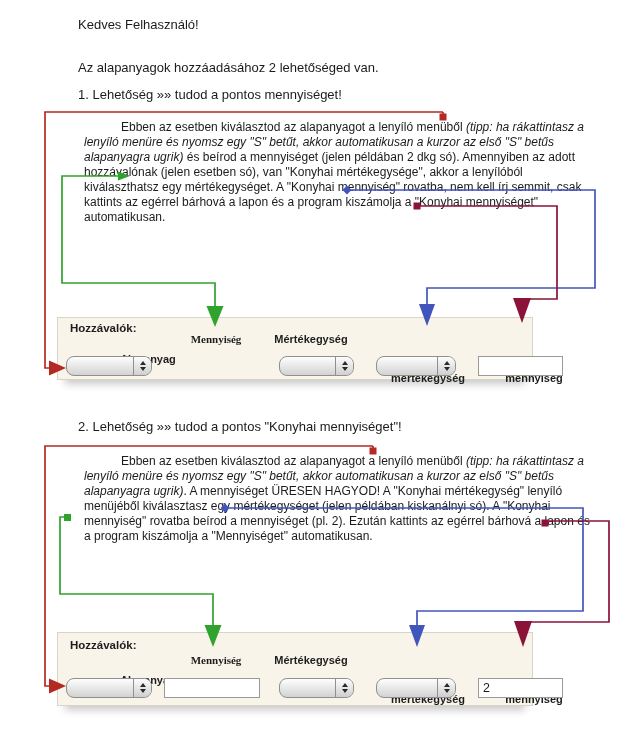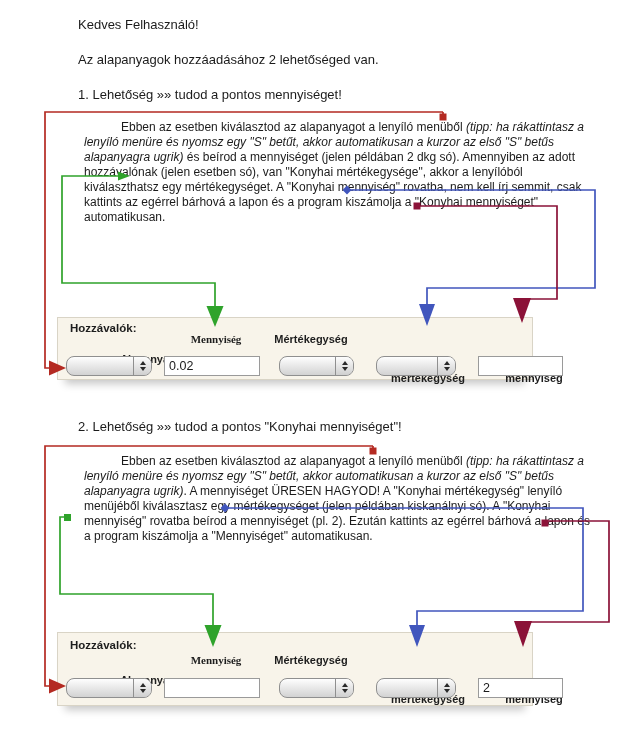--- a/index.html
+++ b/index.html
@@ -3,21 +3,21 @@
 <meta charset="utf-8">
 <style>
   html,body{margin:0;padding:0;}
   body{
     width:630px;height:738px;position:relative;overflow:hidden;
     background:#ffffff;color:#1b1b1b;
     font-family:"Liberation Sans", sans-serif;
   }
   .txt{position:absolute;font-size:13px;white-space:nowrap;}
   #greeting{left:78px;top:17px;}
-  #intro{left:78px;top:52px;}
+  #intro{left:78px;top:60px;}
   #title1{left:78px;top:87px;}
   #title2{left:78px;top:419px;text-align:center;}
   .para{
     position:absolute;left:84px;width:510px;
     font-size:12px;line-height:15px;text-indent:37px;
   }
   #para1{top:120px;}
   #para2{top:454px;}
   .para i{font-style:italic;}
 
@@ -101,21 +101,20 @@
   <div class="colhead wide ch4">Konyhai mértékegység</div>
   <div class="colhead wide ch5">Konyhai mennyiség</div>
 
   <div class="select ctl sel-a">
     <span>Só</span>
     <span class="stepper">
         <span class="tri-up"></span>
         <span class="tri-dn"></span>
       </span>
   </div>
-  <input class="tinput ctl in-a" value="0.02" style="">
   <div class="select ctl sel-b">
     <span>Kg</span>
     <span class="stepper">
         <span class="tri-up"></span>
         <span class="tri-dn"></span>
       </span>
   </div>
   <div class="select ctl sel-c">
     <span>kiskanálnyi s</span>
     <span class="stepper">

